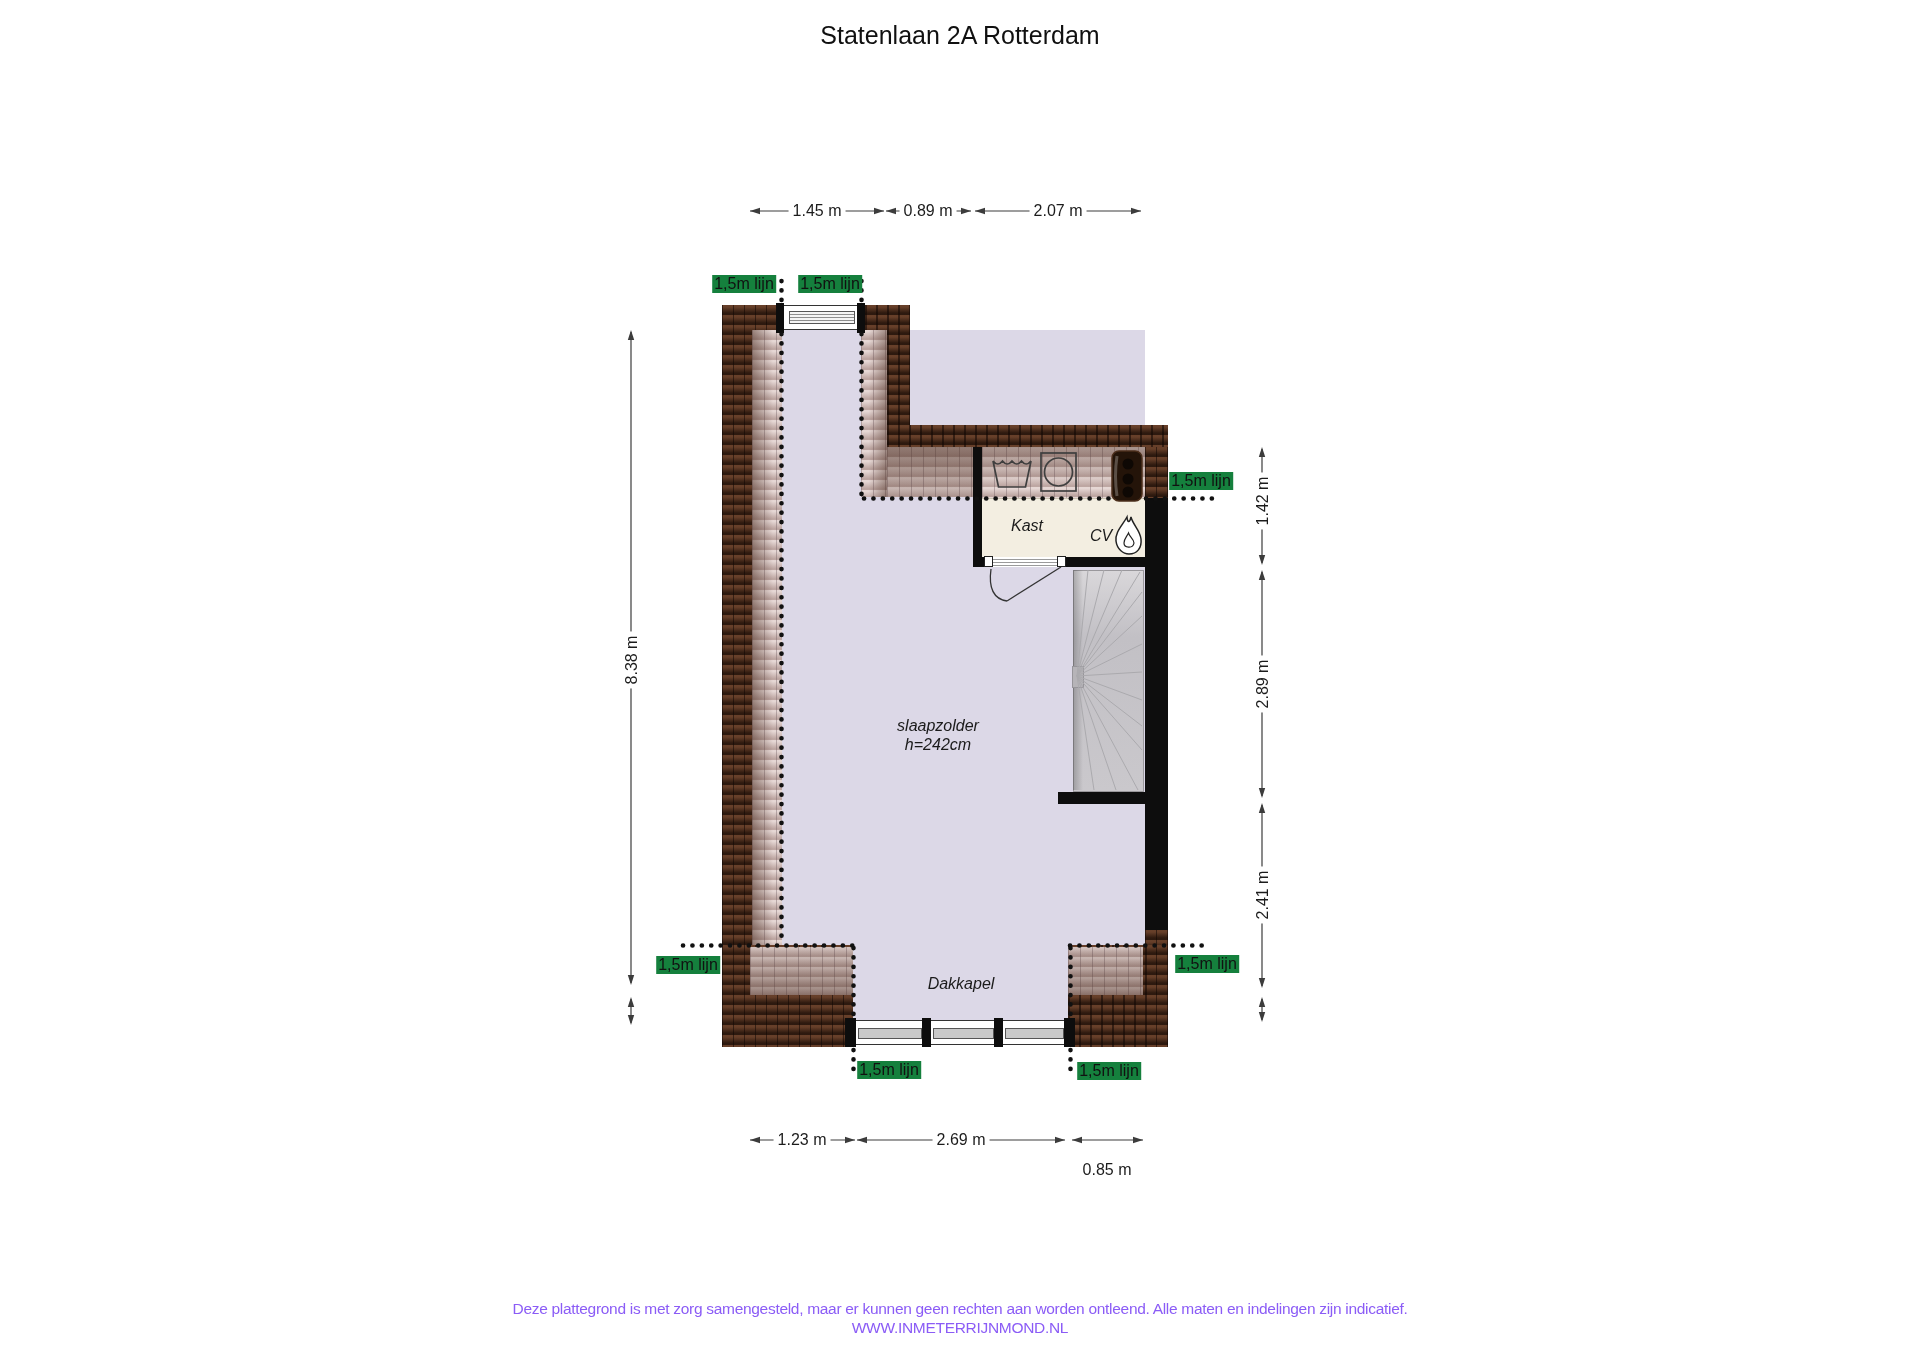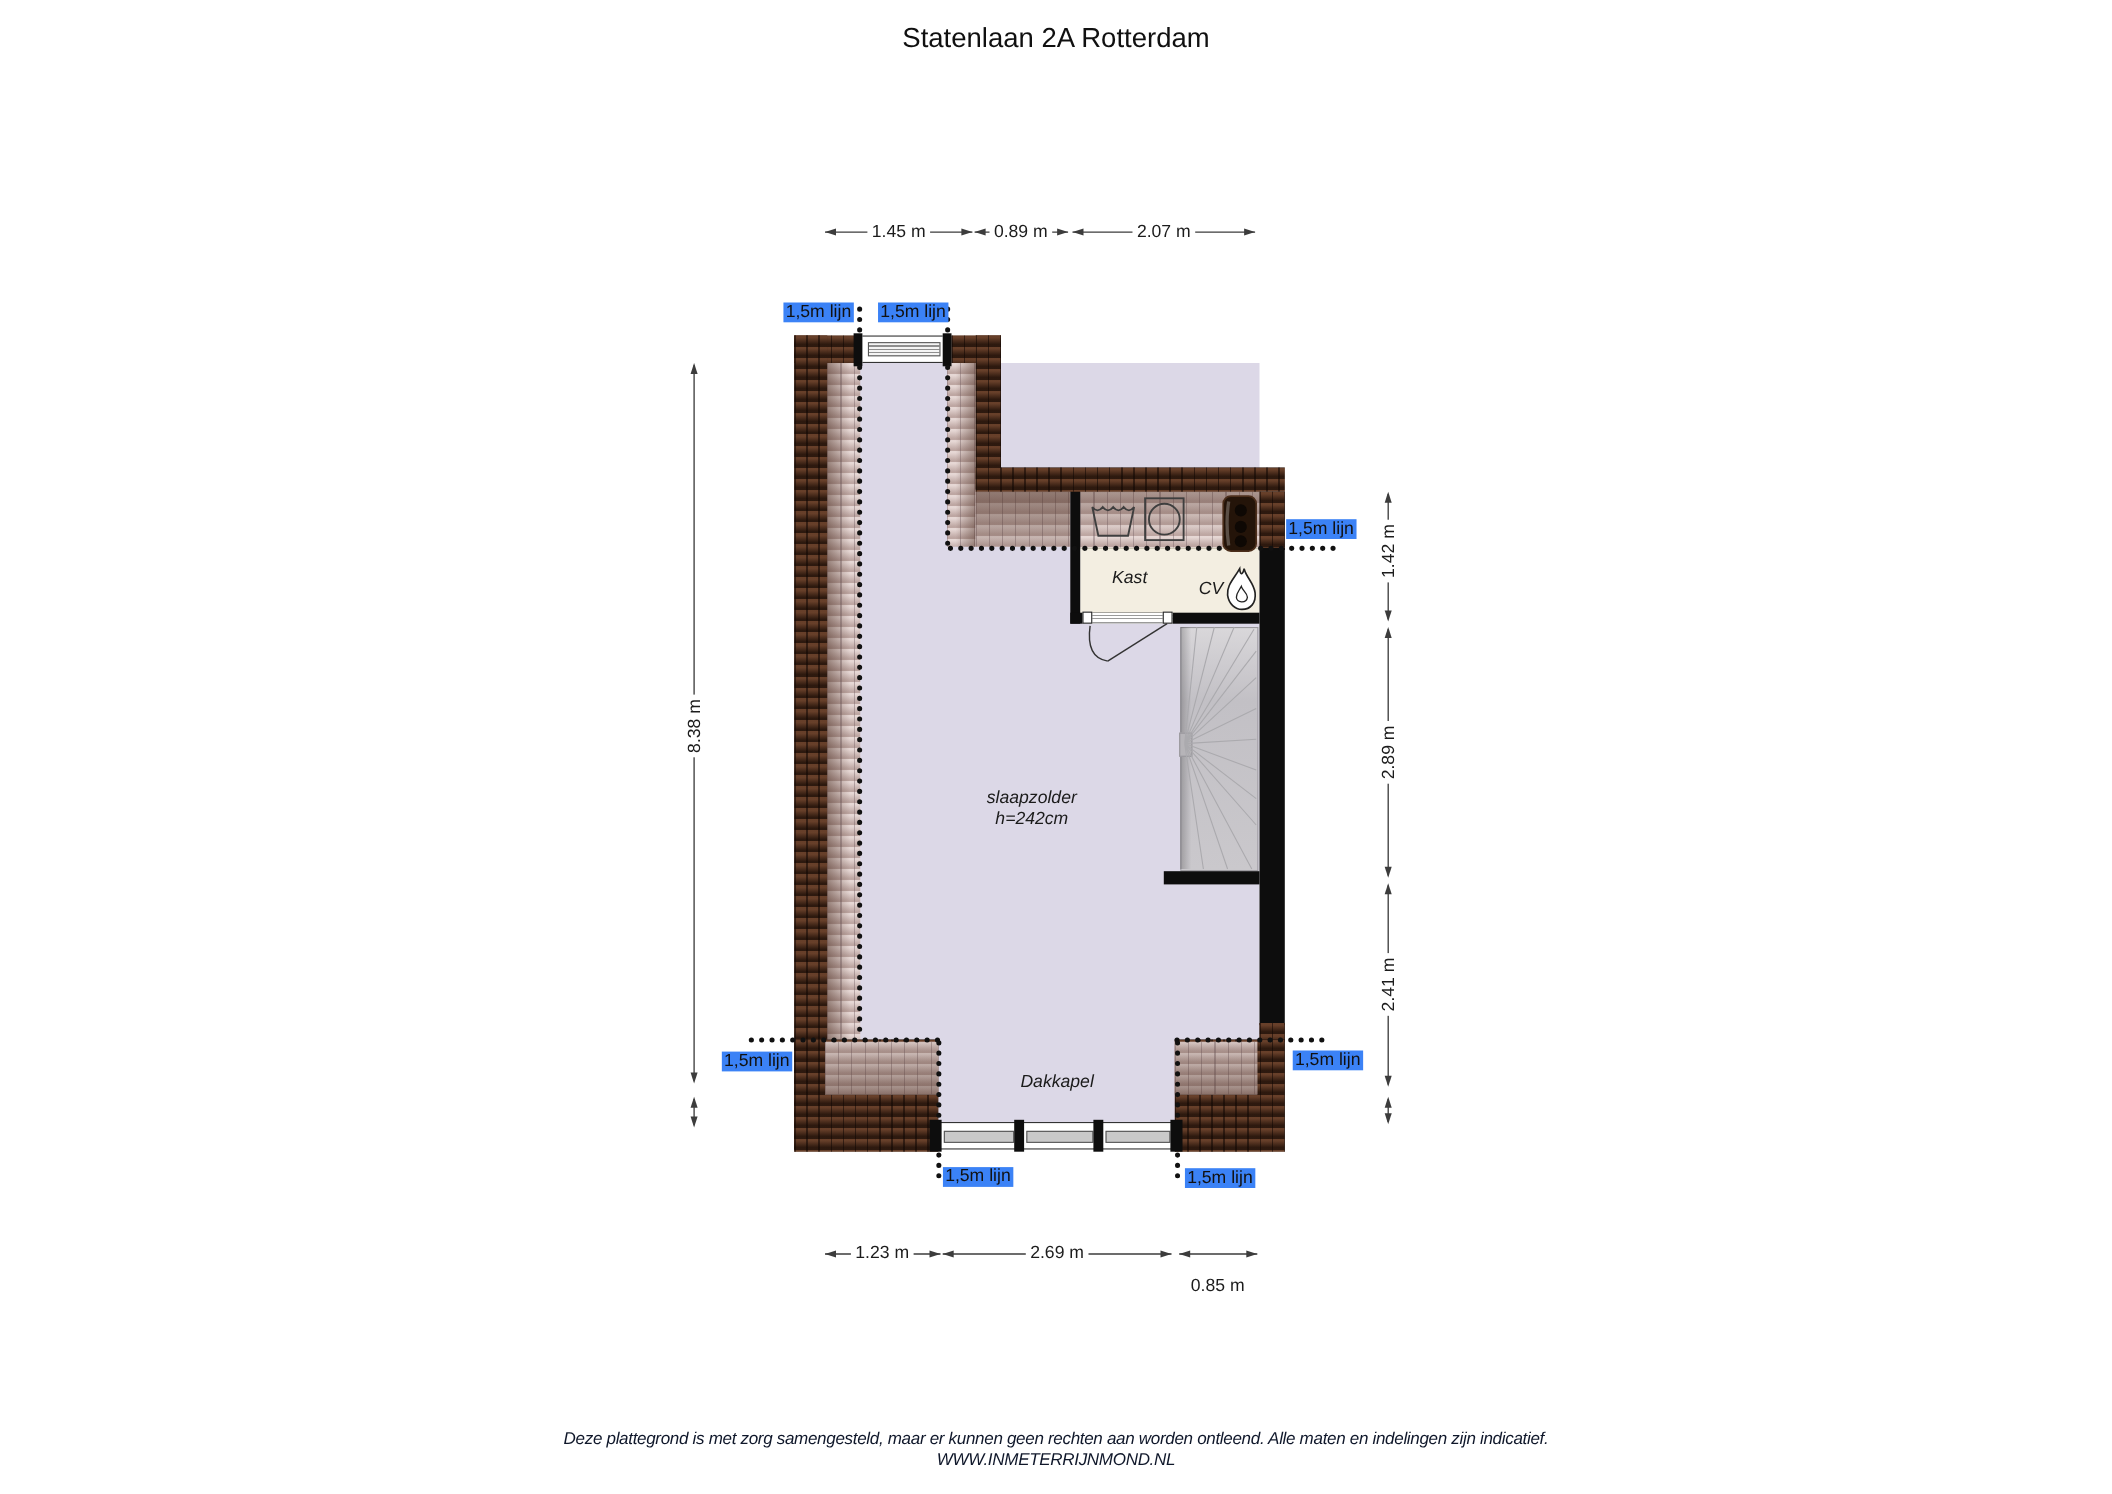--- a/index.html
+++ b/index.html
@@ -1,36 +1,36 @@
 <!DOCTYPE html>
 <html><head>
 <meta charset="utf-8">
 <style>
   html,body{margin:0;padding:0;background:#fff;}
   .page{position:relative;width:1920px;height:1358px;background:#fff;overflow:hidden;
         font-family:"Liberation Sans",sans-serif;color:#141414;}
   .abs{position:absolute;}
   .title{left:0;top:20px;width:100%;text-align:center;font-size:25px;line-height:30px;color:#101010;}
-  .footer{left:0;width:100%;text-align:center;font-size:15.5px;letter-spacing:-0.3px;color:#0f172a;font-style:italic;}
+  .footer{left:0;width:100%;text-align:center;font-size:15.5px;letter-spacing:-0.3px;color:#8b5cf6;}
   .wall{background-color:#402516;background-image:
     repeating-linear-gradient(90deg, rgba(15,6,3,.55) 0 1.5px, transparent 1.5px 11px),
     repeating-linear-gradient(180deg, rgba(150,95,65,.45) 0 2px, rgba(15,6,3,.38) 8px 10px);}
   .wallb{background:#0d0d0d;}
   .pink{background-color:#d9c3bf;background-image:
     repeating-linear-gradient(90deg, rgba(110,90,95,.40) 0 1px, transparent 1px 12px),
     repeating-linear-gradient(180deg, rgba(255,255,255,.33) 0 1.5px, rgba(120,95,90,.28) 8.5px 10px);}
   .floor{background:#dcd8e7;}
   .cream{background:#f3eee1;border-top:1px solid #c9c2b0;}
   .stair{background:linear-gradient(180deg,#d9d7da,#c2c0c5 30%,#cac8cc);border:1px solid #9a989c;}
   .whitewin{background:#fff;}
   .glassbar{background:#c9c9c9;border:1px solid #555;}
   .dim-label{position:absolute;transform:translate(-50%,-50%);font-size:16px;background:#fff;
              padding:0 4px;white-space:nowrap;color:#1c1c1c;}
   .dim-label.vert{transform:translate(-50%,-50%) rotate(-90deg);}
-  .lbl15{position:absolute;transform:translate(-50%,-50%);font-size:16px;background:#3b82f6;
+  .lbl15{position:absolute;transform:translate(-50%,-50%);font-size:16px;background:#15803d;
          padding:0 2px;white-space:nowrap;color:#111;}
   .room-label{position:absolute;transform:translate(-50%,-50%);font-size:16px;font-style:italic;
               white-space:nowrap;color:#1b1b1b;}
   svg.overlay{position:absolute;left:0;top:0;}
 </style>
 </head>
 <body>
 
 <div class="page">
 

